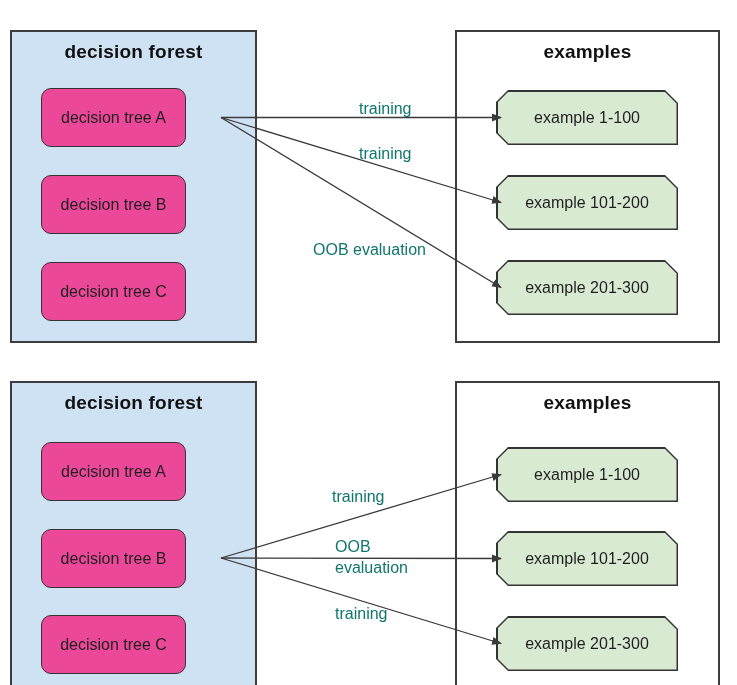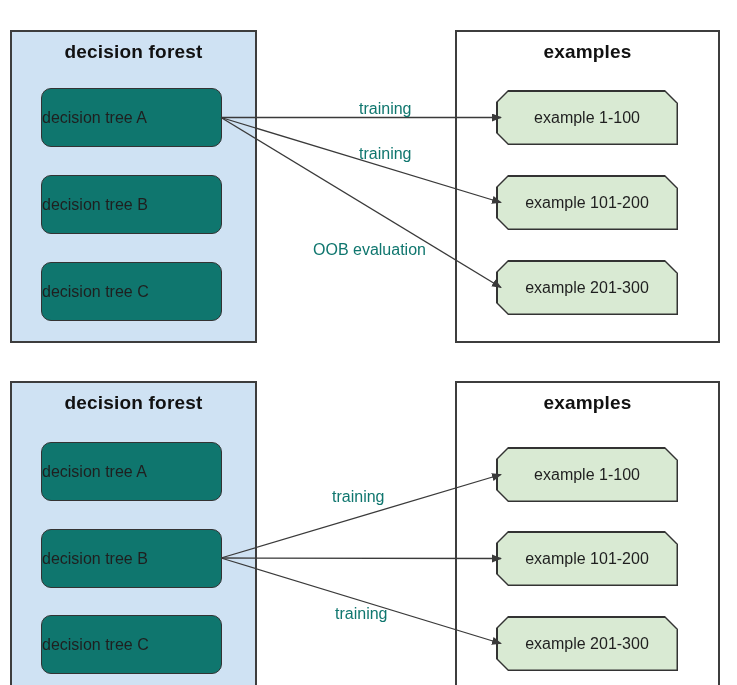--- a/index.html
+++ b/index.html
@@ -12,23 +12,23 @@
   .forest-box{left:10px;width:247px;background:#cfe2f3;}
   .examples-box{left:455px;width:265px;background:#ffffff;}
   .fb1,.eb1{top:10px;height:313px;}
   .fb2,.eb2{top:361px;height:314px;}
   .box-title{
     position:absolute;top:9px;left:0;width:100%;text-align:center;
     font-size:19px;font-weight:bold;letter-spacing:0.2px;color:#111;
   }
   
   .tree{
-    position:absolute;left:29px;width:181px;height:59px;box-sizing:border-box;
-    background:#0f766e;border:1.5px solid #333;border-radius:10px;
-    display:flex;align-items:center;font-size:16px;
+    position:absolute;left:29px;width:145px;height:59px;box-sizing:border-box;
+    background:#ec4899;border:1.5px solid #333;border-radius:10px;
+    display:flex;align-items:center;justify-content:center;font-size:16px;
   }
   .p1 .tree.t1{top:56px}.p1 .tree.t2{top:143px}.p1 .tree.t3{top:230px}
   .p2 .tree.t1{top:59px}.p2 .tree.t2{top:146px}.p2 .tree.t3{top:232px}
   
   .ex{
     position:absolute;left:39px;width:182px;height:55px;background:#333;
     clip-path:polygon(12px 0,calc(100% - 13px) 0,100% 13px,100% 100%,12px 100%,0 calc(100% - 12px),0 12px);
     display:flex;align-items:center;justify-content:center;text-align:center;
   }
   .ex-fill{
@@ -132,15 +132,17 @@
 
     <line x1="221" y1="538" x2="501" y2="454.5" marker-end="url(#ah)"></line>
     <line x1="221" y1="538" x2="501" y2="538.5" marker-end="url(#ah)"></line>
     <line x1="221" y1="538" x2="501" y2="623.5" marker-end="url(#ah)"></line>
   </svg>
 
   <div class="alabel l1">training</div>
   <div class="alabel l2">training</div>
   <div class="alabel l3">OOB evaluation</div>
   <div class="alabel l4">training</div>
+  <div class="alabel l5">OOB
+evaluation</div>
   <div class="alabel l6">training</div>
 
 </div>
 
 </body></html>

